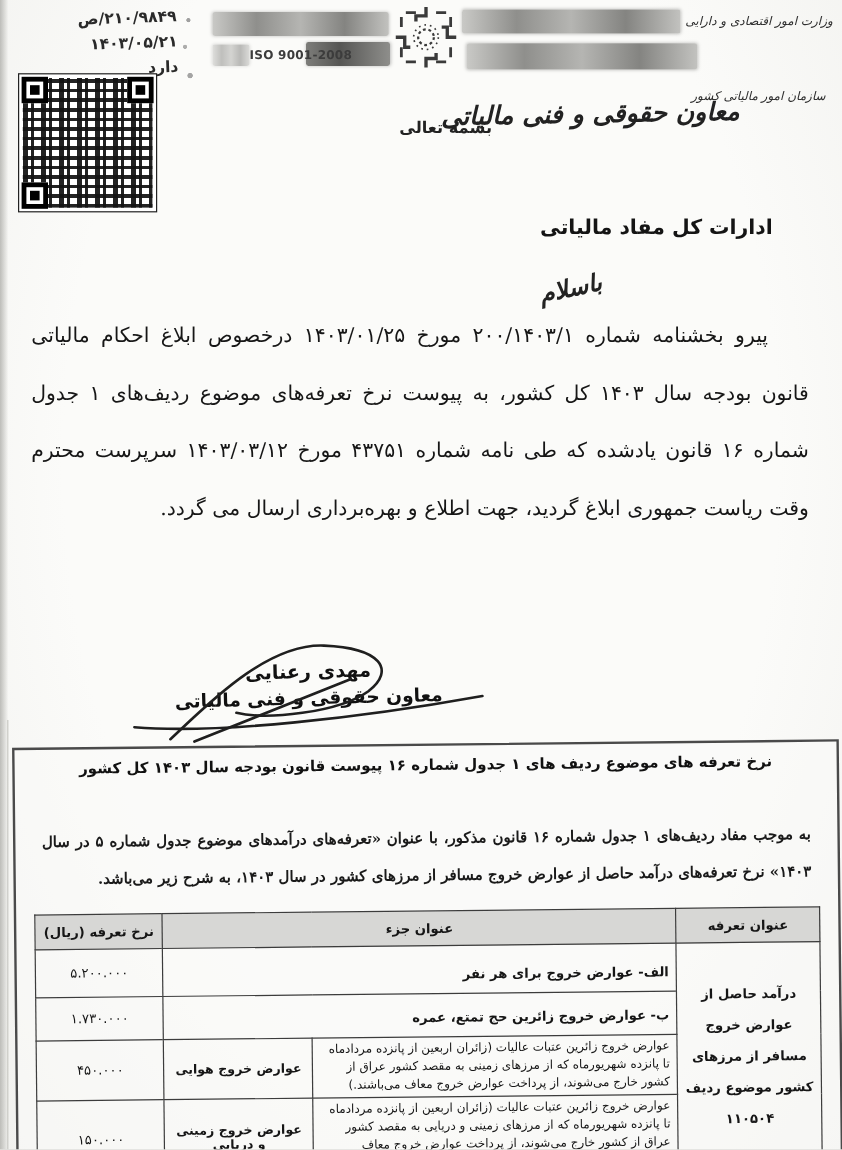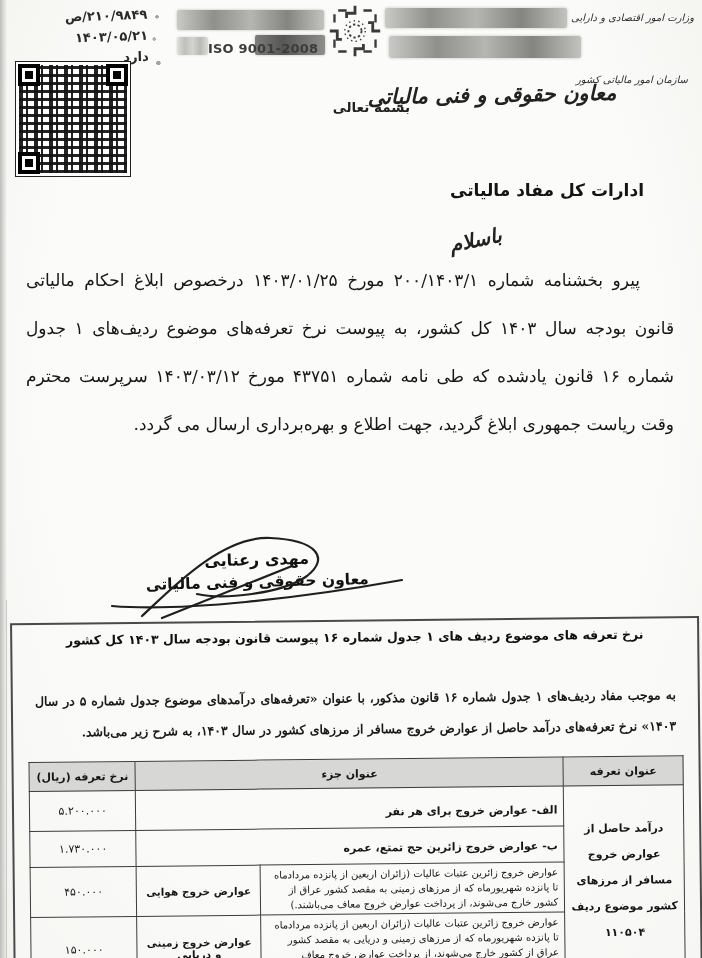--- a/index.html
+++ b/index.html
@@ -40,21 +40,21 @@
 
   
   .bar{position:absolute;height:20px;border-radius:2px;
     background:linear-gradient(90deg,#c9c9c6,#8f8f8c 25%,#b5b5b2 50%,#848481 75%,#c2c2bf);
     box-shadow:0 0 3px rgba(0,0,0,.25);}
   .bar.b-lt{left:177px;top:10px;width:147px;}
   .bar.b-lb1{left:177px;top:37px;width:31px;height:18px;opacity:.55;}
   .bar.b-lb2{left:255px;top:35px;width:70px;background:linear-gradient(90deg,#7d7d7a,#565654 40%,#8e8e8b);}
   .bar.b-rt{left:385px;top:8px;width:182px;}
   .bar.b-rb{left:389px;top:36px;width:192px;height:22px;}
-  .iso{position:absolute;left:208px;top:41px;width:52px;font-size:13px;font-weight:bold;
+  .iso{position:absolute;left:208px;top:41px;width:52px;font-size:10px;font-weight:bold;
     color:#3c3c3c;letter-spacing:.2px;white-space:nowrap;}
   .lh-text{position:absolute;direction:rtl;font-family:"DejaVu Serif", serif;font-style:italic;
     color:#2e2e2e;white-space:nowrap;}
   .lh-ministry{right:8px;top:12px;font-size:10px;margin-left:38px;}
   .lh-org{right:14px;top:42px;font-size:10px;margin-top:32px;}
   .logo{position:absolute;left:327px;top:3px;width:56px;height:56px;}
   .slogan{position:absolute;left:238px;top:66px;width:230px;text-align:center;direction:rtl;
     font-size:10.5px;font-weight:bold;color:#333;}
   .deputy{position:absolute;right:80px;top:82px;width:260px;text-align:center;direction:rtl;
     font-family:"DejaVu Serif", serif;font-style:italic;font-weight:bold;font-size:21px;color:#222;

